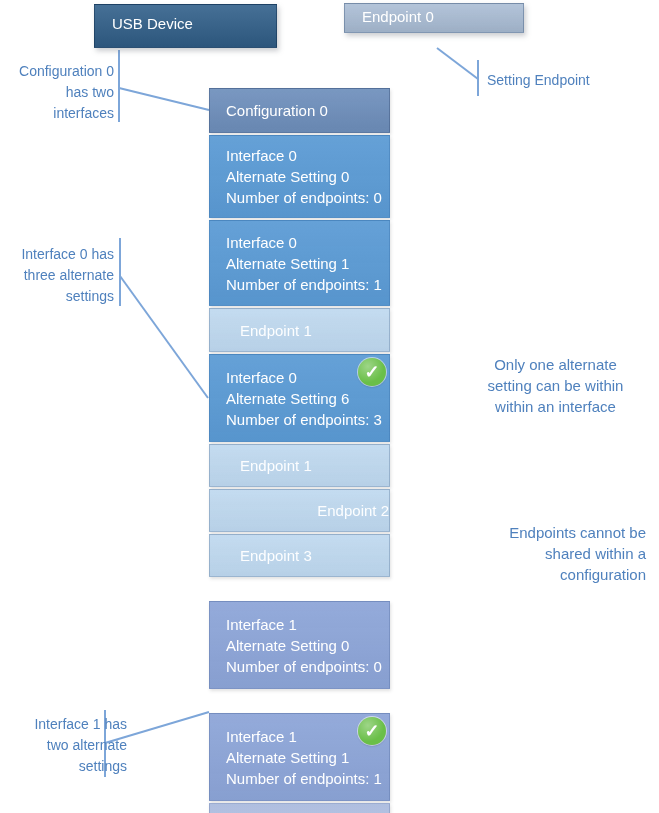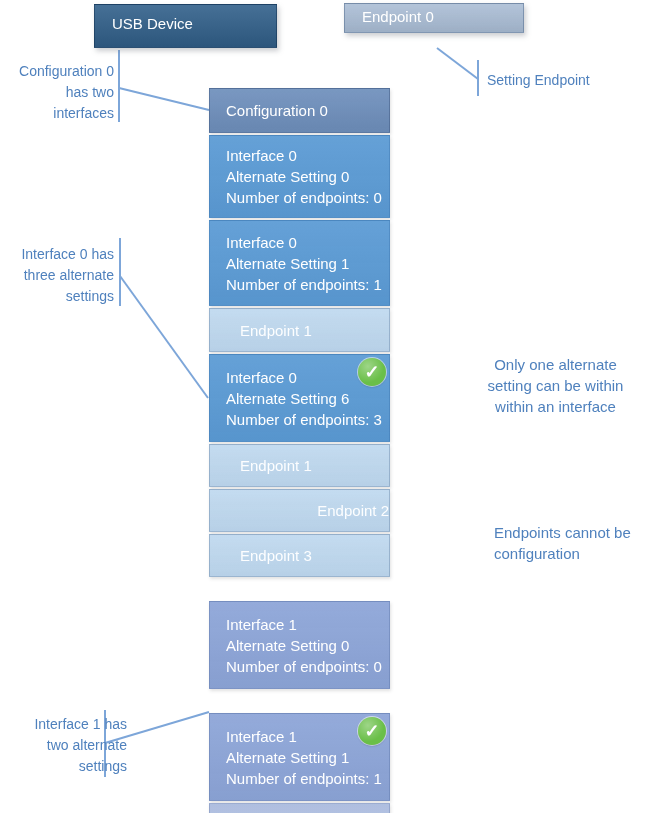--- a/index.html
+++ b/index.html
@@ -76,21 +76,21 @@
     box-shadow:0 0 0 1px rgba(255,255,255,.55),0 1px 2px rgba(0,0,0,.25);
   }
 
   
   .note{position:absolute;color:var(--annotation-text,#4f81bd);font-size:14px;line-height:21px;}
   .note-config{left:6px;top:61px;width:108px;text-align:right;}
   .note-if0{left:6px;top:244px;width:108px;text-align:right;}
   .note-if1{left:0px;top:714px;width:99px;text-align:right;padding-left:28px;}
   .note-default{left:487px;top:70px;white-space:nowrap;}
   .note-only{left:478px;top:342px;width:155px;text-align:center;font-size:15px;margin-top:12px;}
-  .note-endpoints{left:494px;top:522px;width:152px;text-align:left;font-size:15px;}
+  .note-endpoints{left:494px;top:522px;width:152px;text-align:right;font-size:15px;}
 </style>
 </head>
 <body>
 
 <div class="canvas">
 
   <svg class="lines" viewBox="0 0 659 813">
     <line x1="119" y1="50" x2="119" y2="122"></line>
     <line x1="119" y1="88" x2="209" y2="110"></line>
     <line x1="437" y1="48" x2="478" y2="79"></line>
@@ -190,20 +190,21 @@
       <div>three alternate</div>
       <div>settings</div>
     </div>
   <div class="note note-only">
       <div>Only one alternate</div>
       <div>setting can be within</div>
       <div>within an interface</div>
     </div>
   <div class="note note-endpoints">
       <div>Endpoints cannot be</div>
+      <div>shared within a</div>
       <div>configuration</div>
     </div>
   <div class="note note-if1">
       <div>Interface 1 has</div>
       <div>two alternate</div>
       <div>settings</div>
     </div>
 
 </div>
 

